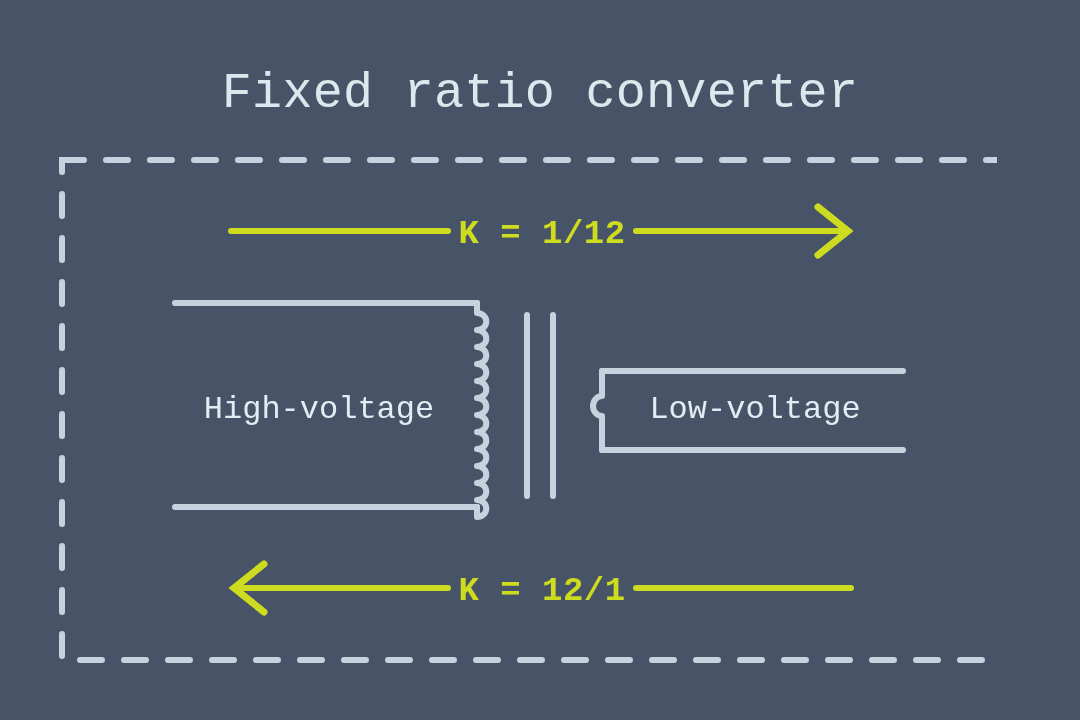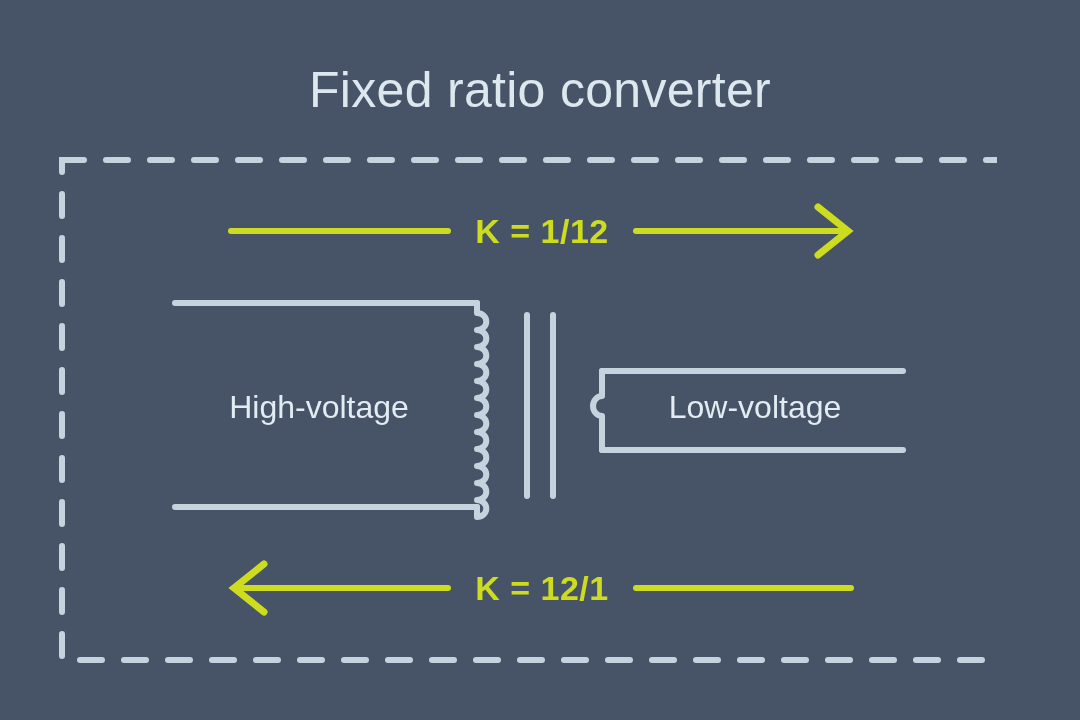--- a/index.html
+++ b/index.html
@@ -6,21 +6,21 @@
     margin: 0;
     padding: 0;
     background: #475468;
   }
   #canvas {
     position: relative;
     width: 997px;
     height: 720px;
     background: #475468;
     overflow: hidden;
-    font-family: Liberation Sans, sans-serif;
+    font-family: Liberation Mono, monospace;
   }
   #diagram-svg {
     position: absolute;
     left: 0;
     top: 0;
     width: 1080px;
     height: 720px;
   }
   .txt-title {
     font-size: 50px;

